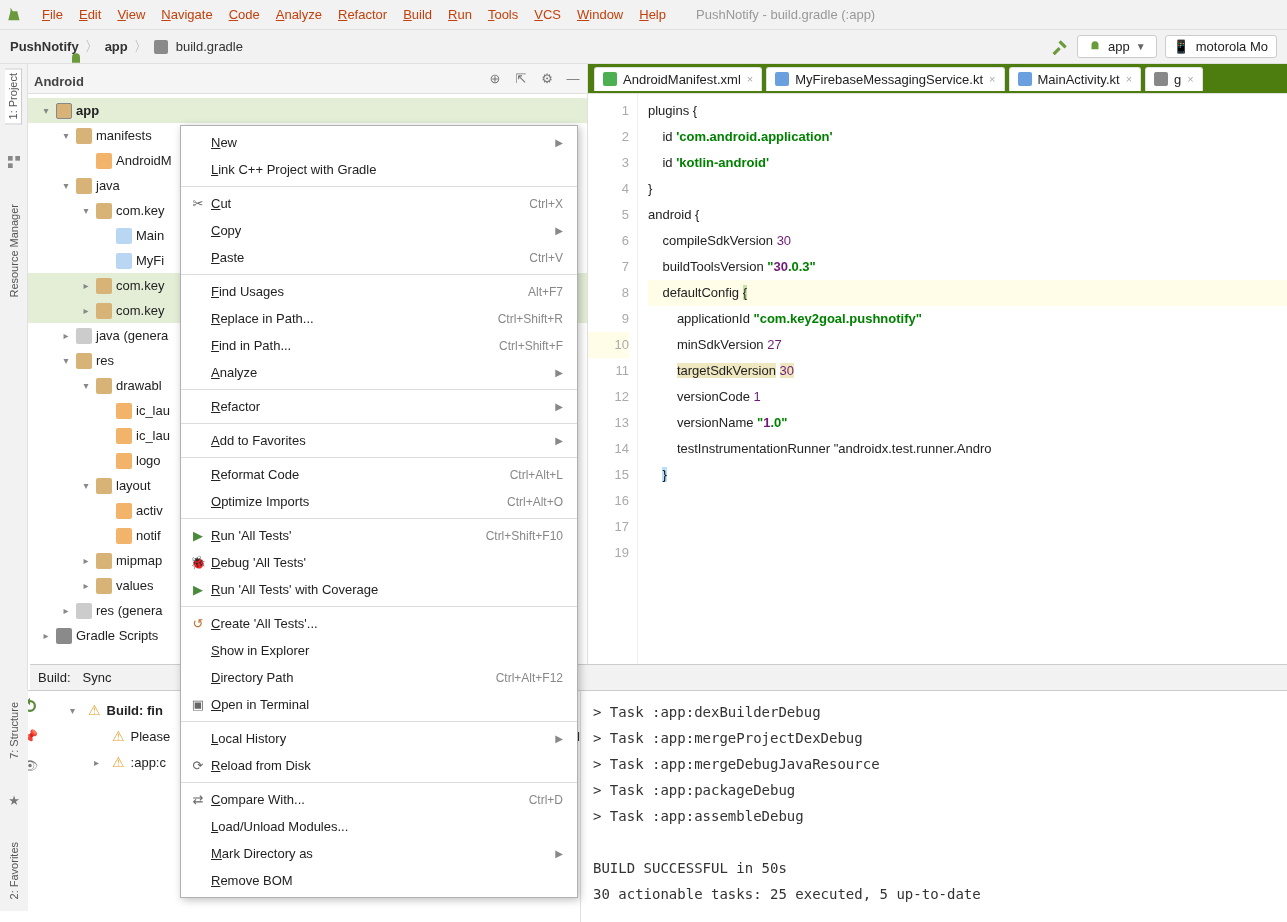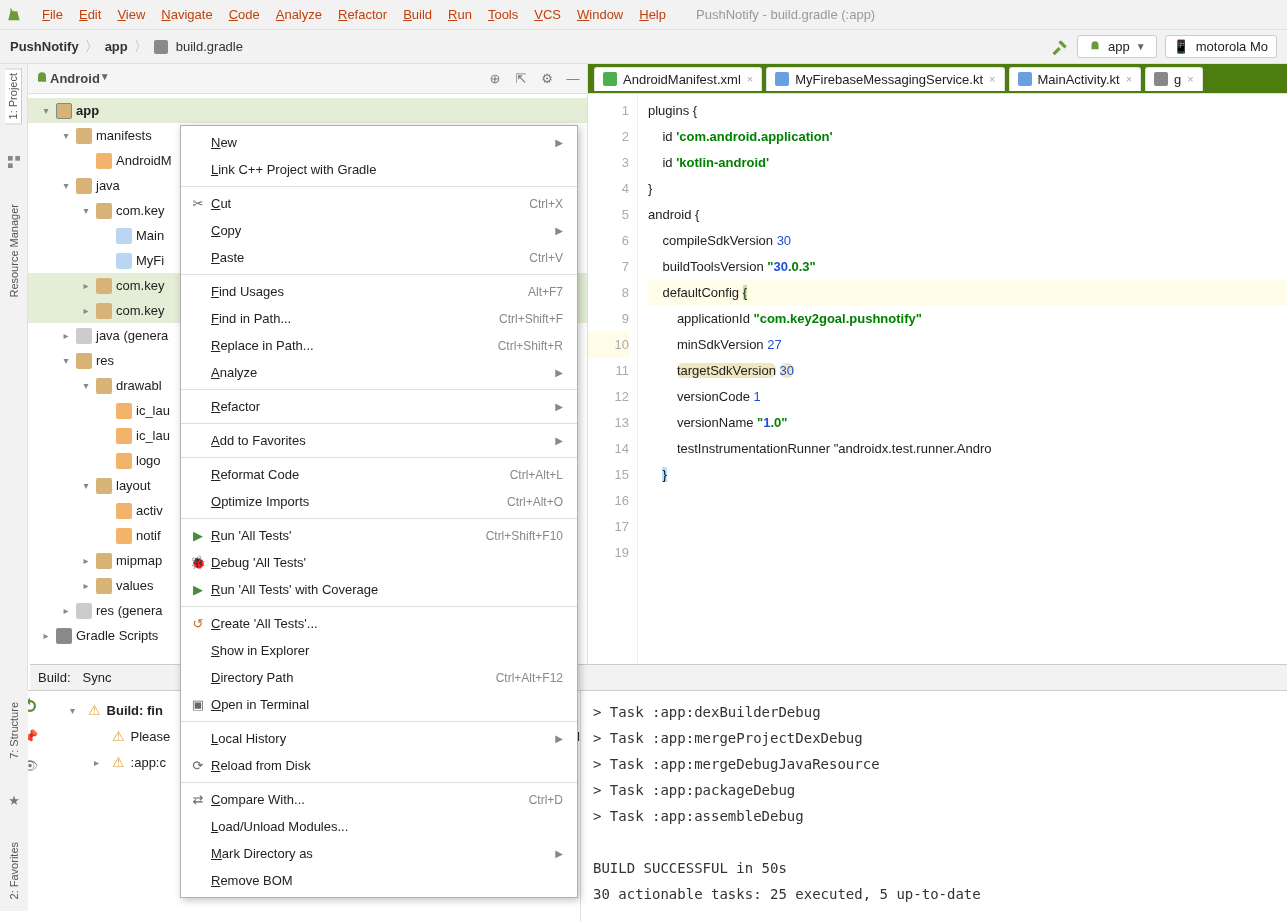--- a/index.html
+++ b/index.html
@@ -19,21 +19,21 @@
 .run-select .and-ic { width:14px; height:14px; }
 .run-select .chev { font-size:10px; color:#666;}
 .dev-select { border:1px solid #ccc; background:#fff; padding:3px 8px; display:flex; align-items:center; gap:6px; border-radius:3px;}
 .main { display:flex; height:626px; }
 .leftbar { width:28px; background:#f2f2f2; border-right:1px solid #e0e0e0; display:flex; flex-direction:column; align-items:center; padding-top:4px; gap:30px;}
 .leftbar .vtab { writing-mode:vertical-rl; transform:rotate(180deg); color:#555; font-size:11px; padding:4px 2px; cursor:default;}
 .leftbar .vtab.sel { background:#fff; border:1px solid #ccc; border-right:none;}
 .leftbar .tool-ic { width:16px; height:16px; color:#777; }
 .project-panel { width:560px; background:#fff; border-right:1px solid #e0e0e0; display:flex; flex-direction:column; position:relative;}
 .proj-head { height:30px; display:flex; align-items:center; justify-content:space-between; padding:0 6px; border-bottom:1px solid #e0e0e0; background:#f5f5f5;}
-.proj-head .left { display:flex; align-items:flex-start; gap:0; color:#444;}
+.proj-head .left { display:flex; align-items:flex-end; gap:6px; color:#444;flex-direction:column;}
 .proj-head .and-ic { width:16px; height:16px;}
 .proj-head .chev { font-size:10px; color:#666;}
 .proj-head .right { display:flex; gap:10px; color:#777;}
 .proj-head .right span { cursor:default; width:16px; text-align:center;}
 .tree { flex:1; overflow:auto; padding:4px 0;}
 .tree-row { display:flex; align-items:center; height:25px; padding-left:8px; gap:4px; white-space:nowrap; cursor:default;}
 .tree-row.sel { background:#e4eed7; }
 .tree-row .ind { display:inline-block;}
 .tree-row .arrow { width:12px; color:#888; font-size:10px; text-align:center;}
 .tree-row .arrow.none { visibility:hidden;}
@@ -54,23 +54,23 @@
 .t-kt { background:#6aa0e0;}
 .t-gradle { background:#888;}
 .editor-tab .close { color:#aaa; font-size:11px; cursor:default;}
 .notice { padding:8px 12px; background:#fff; border-bottom:1px solid #eee; color:#333; font-size:13px;}
 .code-wrap { flex:1; display:flex; overflow:hidden; font-family:Consolas,monospace; font-size:14px;}
 .gutter { width:50px; background:#fff; border-right:1px solid #eee; color:#aaa; text-align:right; padding:4px 8px 4px 0;}
 .gutter div { height:26px; line-height:26px;}
 .gutter .hl { background:#fffde7;}
 .code { flex:1; padding:4px 0 4px 10px; white-space:pre; line-height:26px; overflow:hidden;}
 .code .str { color:#008000; font-weight:600;}
-.code .num { color:#1d4ed8;}
+.code .num { color:#701a75;}
 .code .hl-line { background:#fffde7; display:inline-block; width:100%;}
-.code .mark { background:#eee7c0;border-radius:6px;}
+.code .mark { background:#eee7c0;}
 .code .brace-hl { background:#c5e1a5;}
 .code .err-brace { background:#bbdefb; color:#000;}
 .crumb-bar { height:26px; border-top:1px solid #e0e0e0; display:flex; align-items:center; padding:0 12px; color:#666; font-size:12px; gap:8px;}
 .build-panel { height:232px; border-top:1px solid #ccc; background:#fff; display:flex;}
 .build-left { width:60px; display:flex; flex-direction:column; align-items:center; padding-top:6px; gap:14px;}
 .build-left .b-ic { width:18px; height:18px; color:#5a8a3a;}
 .build-head { position:absolute; left:30px; bottom:232px; height:26px; display:flex; align-items:center; padding:0 8px; gap:12px; background:#f2f2f2; border-top:1px solid #ccc; width:calc(100% - 30px); font-size:13px;}
 .build-tree { width:520px; padding:6px 4px; font-size:13px; position:relative;}
 .build-tree .brow { display:flex; align-items:center; gap:6px; height:26px; padding-left:6px;}
 .build-tree .brow .arrow { width:12px; color:#888; font-size:10px;}
@@ -437,27 +437,27 @@
       <span class="c-sc">Ctrl+V</span>
     </div>
     <div class="ctx-sep"></div>
     <div class="ctx-row">
       <span class="c-ic"></span>
       <span class="c-lbl"><u>F</u>ind Usages</span>
       <span class="c-sc">Alt+F7</span>
     </div>
     <div class="ctx-row">
       <span class="c-ic"></span>
+      <span class="c-lbl"><u>R</u>eplace in Path...</span>
+      <span class="c-sc">Ctrl+Shift+R</span>
+    </div>
+    <div class="ctx-row">
+      <span class="c-ic"></span>
       <span class="c-lbl"><u>F</u>ind in Path...</span>
       <span class="c-sc">Ctrl+Shift+F</span>
-    </div>
-    <div class="ctx-row">
-      <span class="c-ic"></span>
-      <span class="c-lbl"><u>R</u>eplace in Path...</span>
-      <span class="c-sc">Ctrl+Shift+R</span>
     </div>
     <div class="ctx-row">
       <span class="c-ic"></span>
       <span class="c-lbl"><u>A</u>nalyze</span>
       <span class="sub">▶</span>
     </div>
     <div class="ctx-sep"></div>
     <div class="ctx-row">
       <span class="c-ic"></span>
       <span class="c-lbl"><u>R</u>efactor</span>

